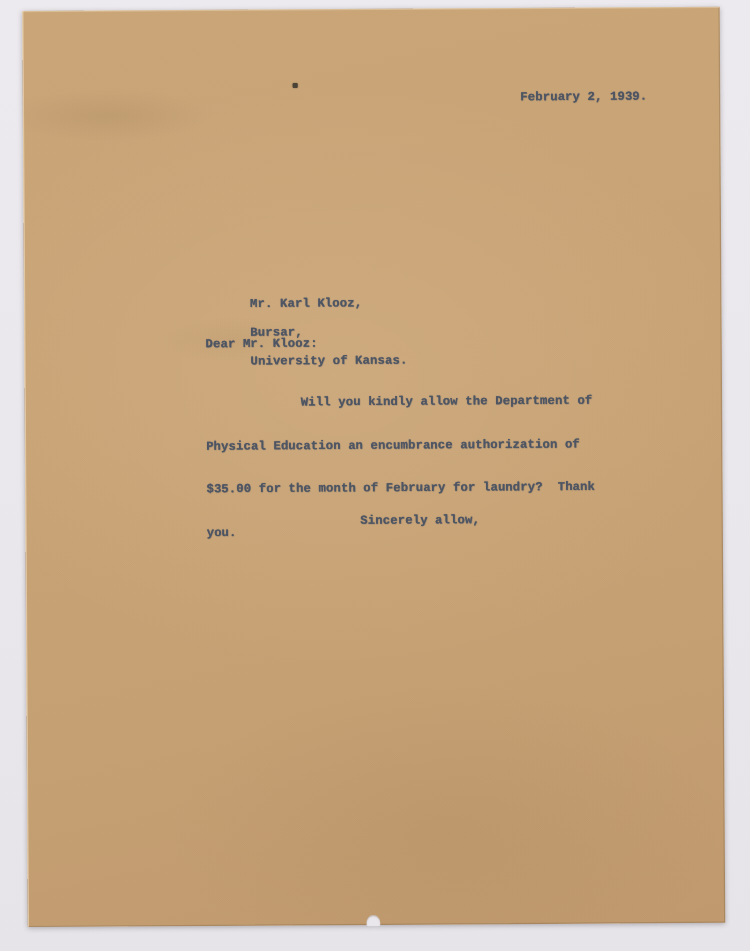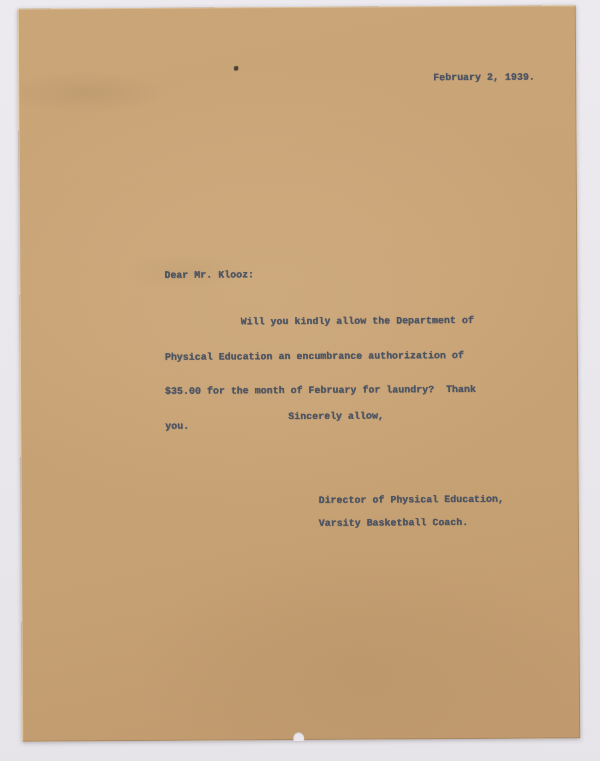--- a/index.html
+++ b/index.html
@@ -42,21 +42,21 @@
     position: absolute;
     color: #3d4a60;
     font-size: 9.8px;
     line-height: 11.5px;
     font-weight: bold;
     letter-spacing: 0.1px;
     white-space: pre;
     text-shadow: 0 0 0.8px rgba(55,70,95,0.75), 0.4px 0.4px 0.6px rgba(55,70,95,0.35);
     opacity: 0.88;
   }
-  .date-line        { left: 415px; top: 66px; text-align: right; }
+  .date-line        { left: 398px; top: 66px; text-align: right; }
   .ink-speck {
     position: absolute;
     left: 216px;
     top: 59px;
     width: 4px;
     height: 4px;
     background: #4a4338;
     border-radius: 1px;
     box-shadow: 0 0 1px rgba(70,60,45,0.8);
   }
@@ -81,33 +81,34 @@
 </head>
 <body>
 
 <div class="scan-bed">
   <div class="paper">
 
     <span class="ink-speck"></span>
 
     <div class="ink date-line">February 2, 1939.</div>
 
+    <div class="ink recipient-block">
+      <span class="line">Mr. Karl Klooz,</span><br>
+      <span class="line">Bursar,</span><br>
+      <span class="line">University of Kansas.</span>
+    </div>
 
     <div class="ink salutation-line">Dear Mr. Klooz:</div>
 
     <div class="ink body-block">
       <span class="line indent">Will you kindly allow the Department of</span>
       <span class="line">Physical Education an encumbrance authorization of</span>
       <span class="line">$35.00 for the month of February for laundry?  Thank</span>
       <span class="line">you.</span>
     </div>
 
     <div class="ink closing-line">Sincerely allow,</div>
 
-    <div class="ink signature-block">
-      <span class="line">Director of Physical Education,</span><br>
-      <span class="line">Varsity Basketball Coach.</span>
-    </div>
 
     <span class="bottom-notch"></span>
 
   </div>
 </div>
 
 </body></html>

